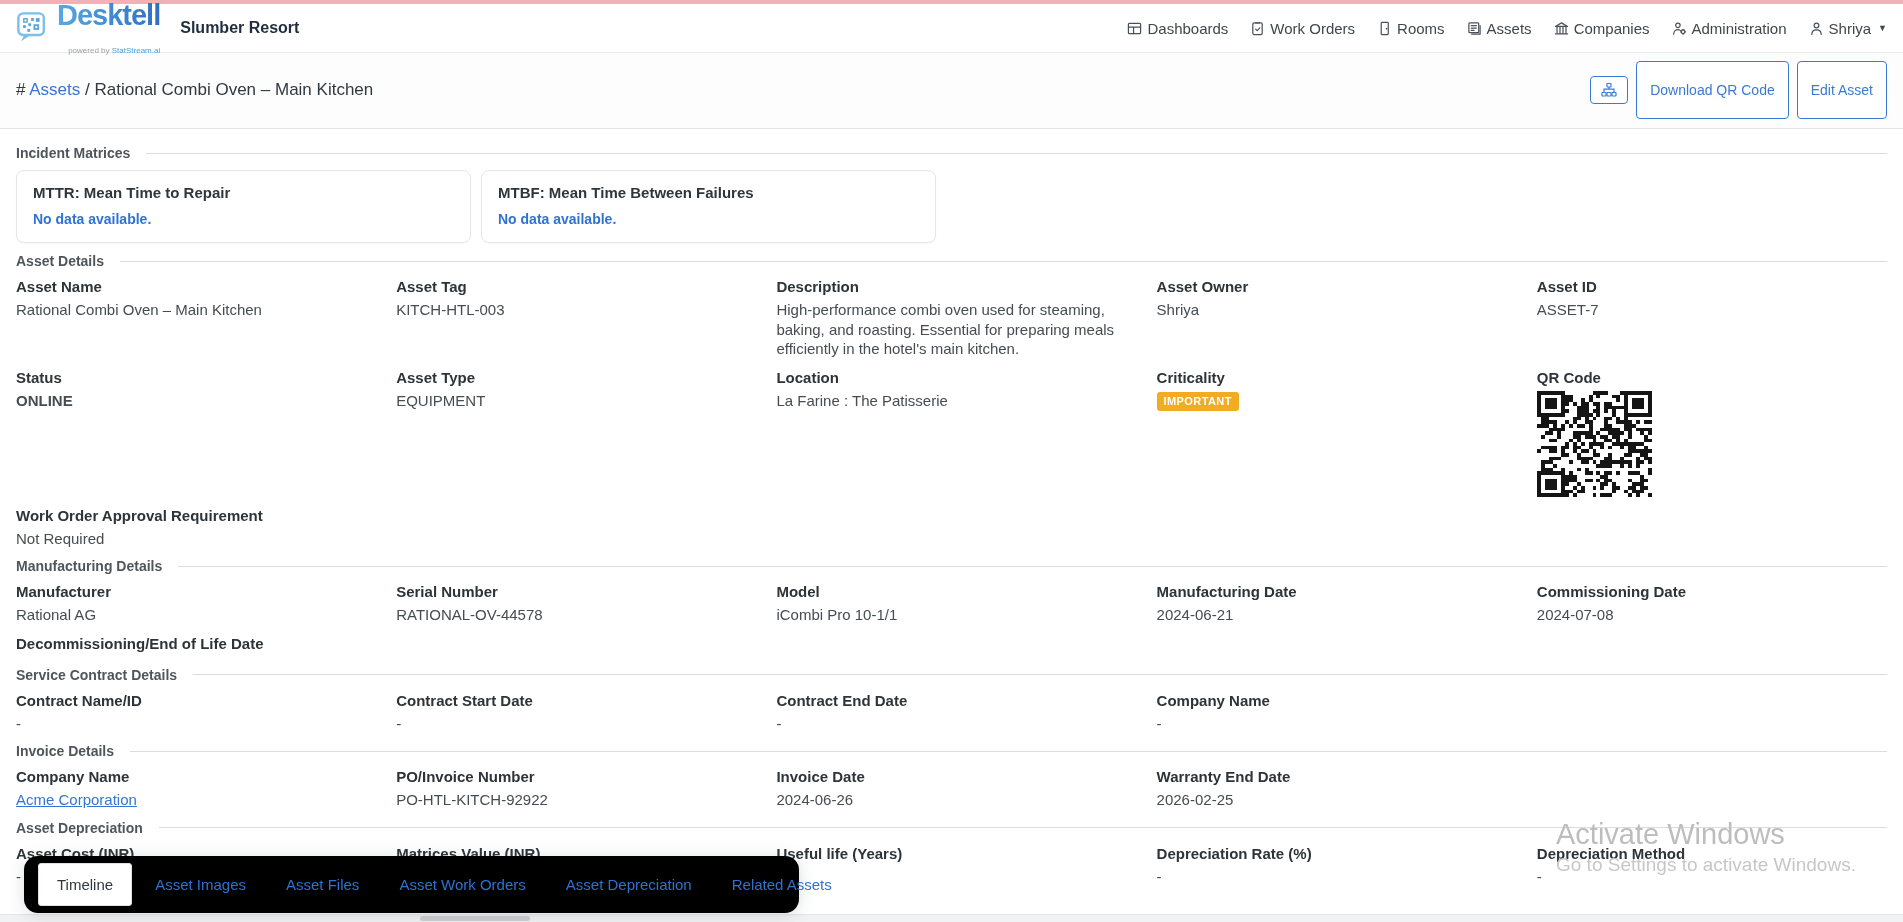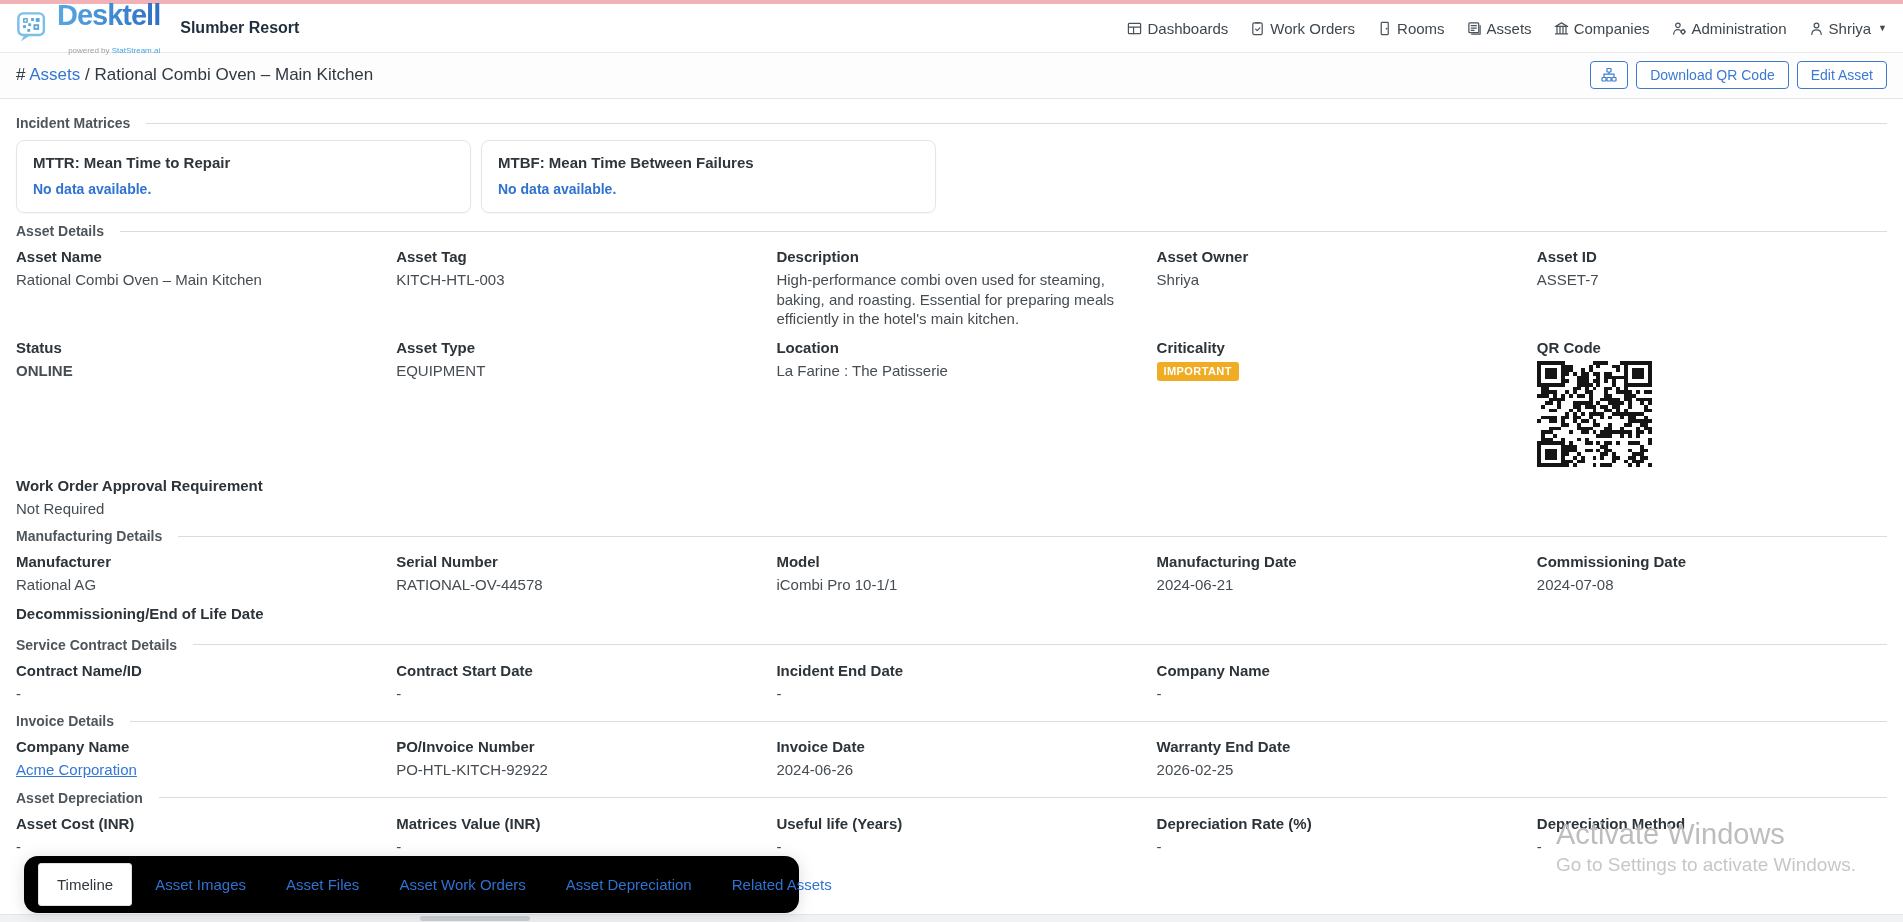--- a/index.html
+++ b/index.html
@@ -35,21 +35,21 @@
   
   .crumb-row {
     display:flex; align-items:center; padding:8px 16px 9px;
     border-bottom:1px solid #e3e5e7; background:#fdfdfd;
   }
   .crumb { font-size:17px; color:#2f3941; }
   .crumb a { color:#3576d3; text-decoration:none; cursor:pointer; }
   .actions { margin-left:auto; display:flex; gap:8px; align-items:center; }
   .btn {
     border:1px solid #3b79d2; color:#3b79d2; background:#fff; border-radius:4px;
-    font-size:14px; padding:6px 13px; cursor:pointer; font-family:inherit; line-height:1;
+    font-size:14px; padding:21px 13px; cursor:pointer; font-family:inherit; line-height:1;
   }
   .btn-icon { padding:5px 10px; }
   .btn-icon svg { stroke:#3b79d2; fill:none; stroke-width:1.2; display:block; }
 
   
   main { padding:6px 16px 0; }
   .section-head { display:flex; align-items:center; gap:16px; margin:10px 0 9px; }
   .section-title { font-size:14px; font-weight:700; color:#4e565c; white-space:nowrap; }
   .section-head .rule { flex:1; height:1px; background:#d9dde1; }
 
@@ -721,21 +721,21 @@
   <div class="grid">
     <div class="field">
       <div class="label">Contract Name/ID</div>
       <div class="value">-</div>
     </div>
     <div class="field">
       <div class="label">Contract Start Date</div>
       <div class="value">-</div>
     </div>
     <div class="field">
-      <div class="label">Incident End Date</div>
+      <div class="label">Contract End Date</div>
       <div class="value">-</div>
     </div>
     <div class="field">
       <div class="label">Company Name</div>
       <div class="value">-</div>
     </div>
   </div>
 
   <div class="section-head">
     <span class="section-title">Invoice Details</span>

